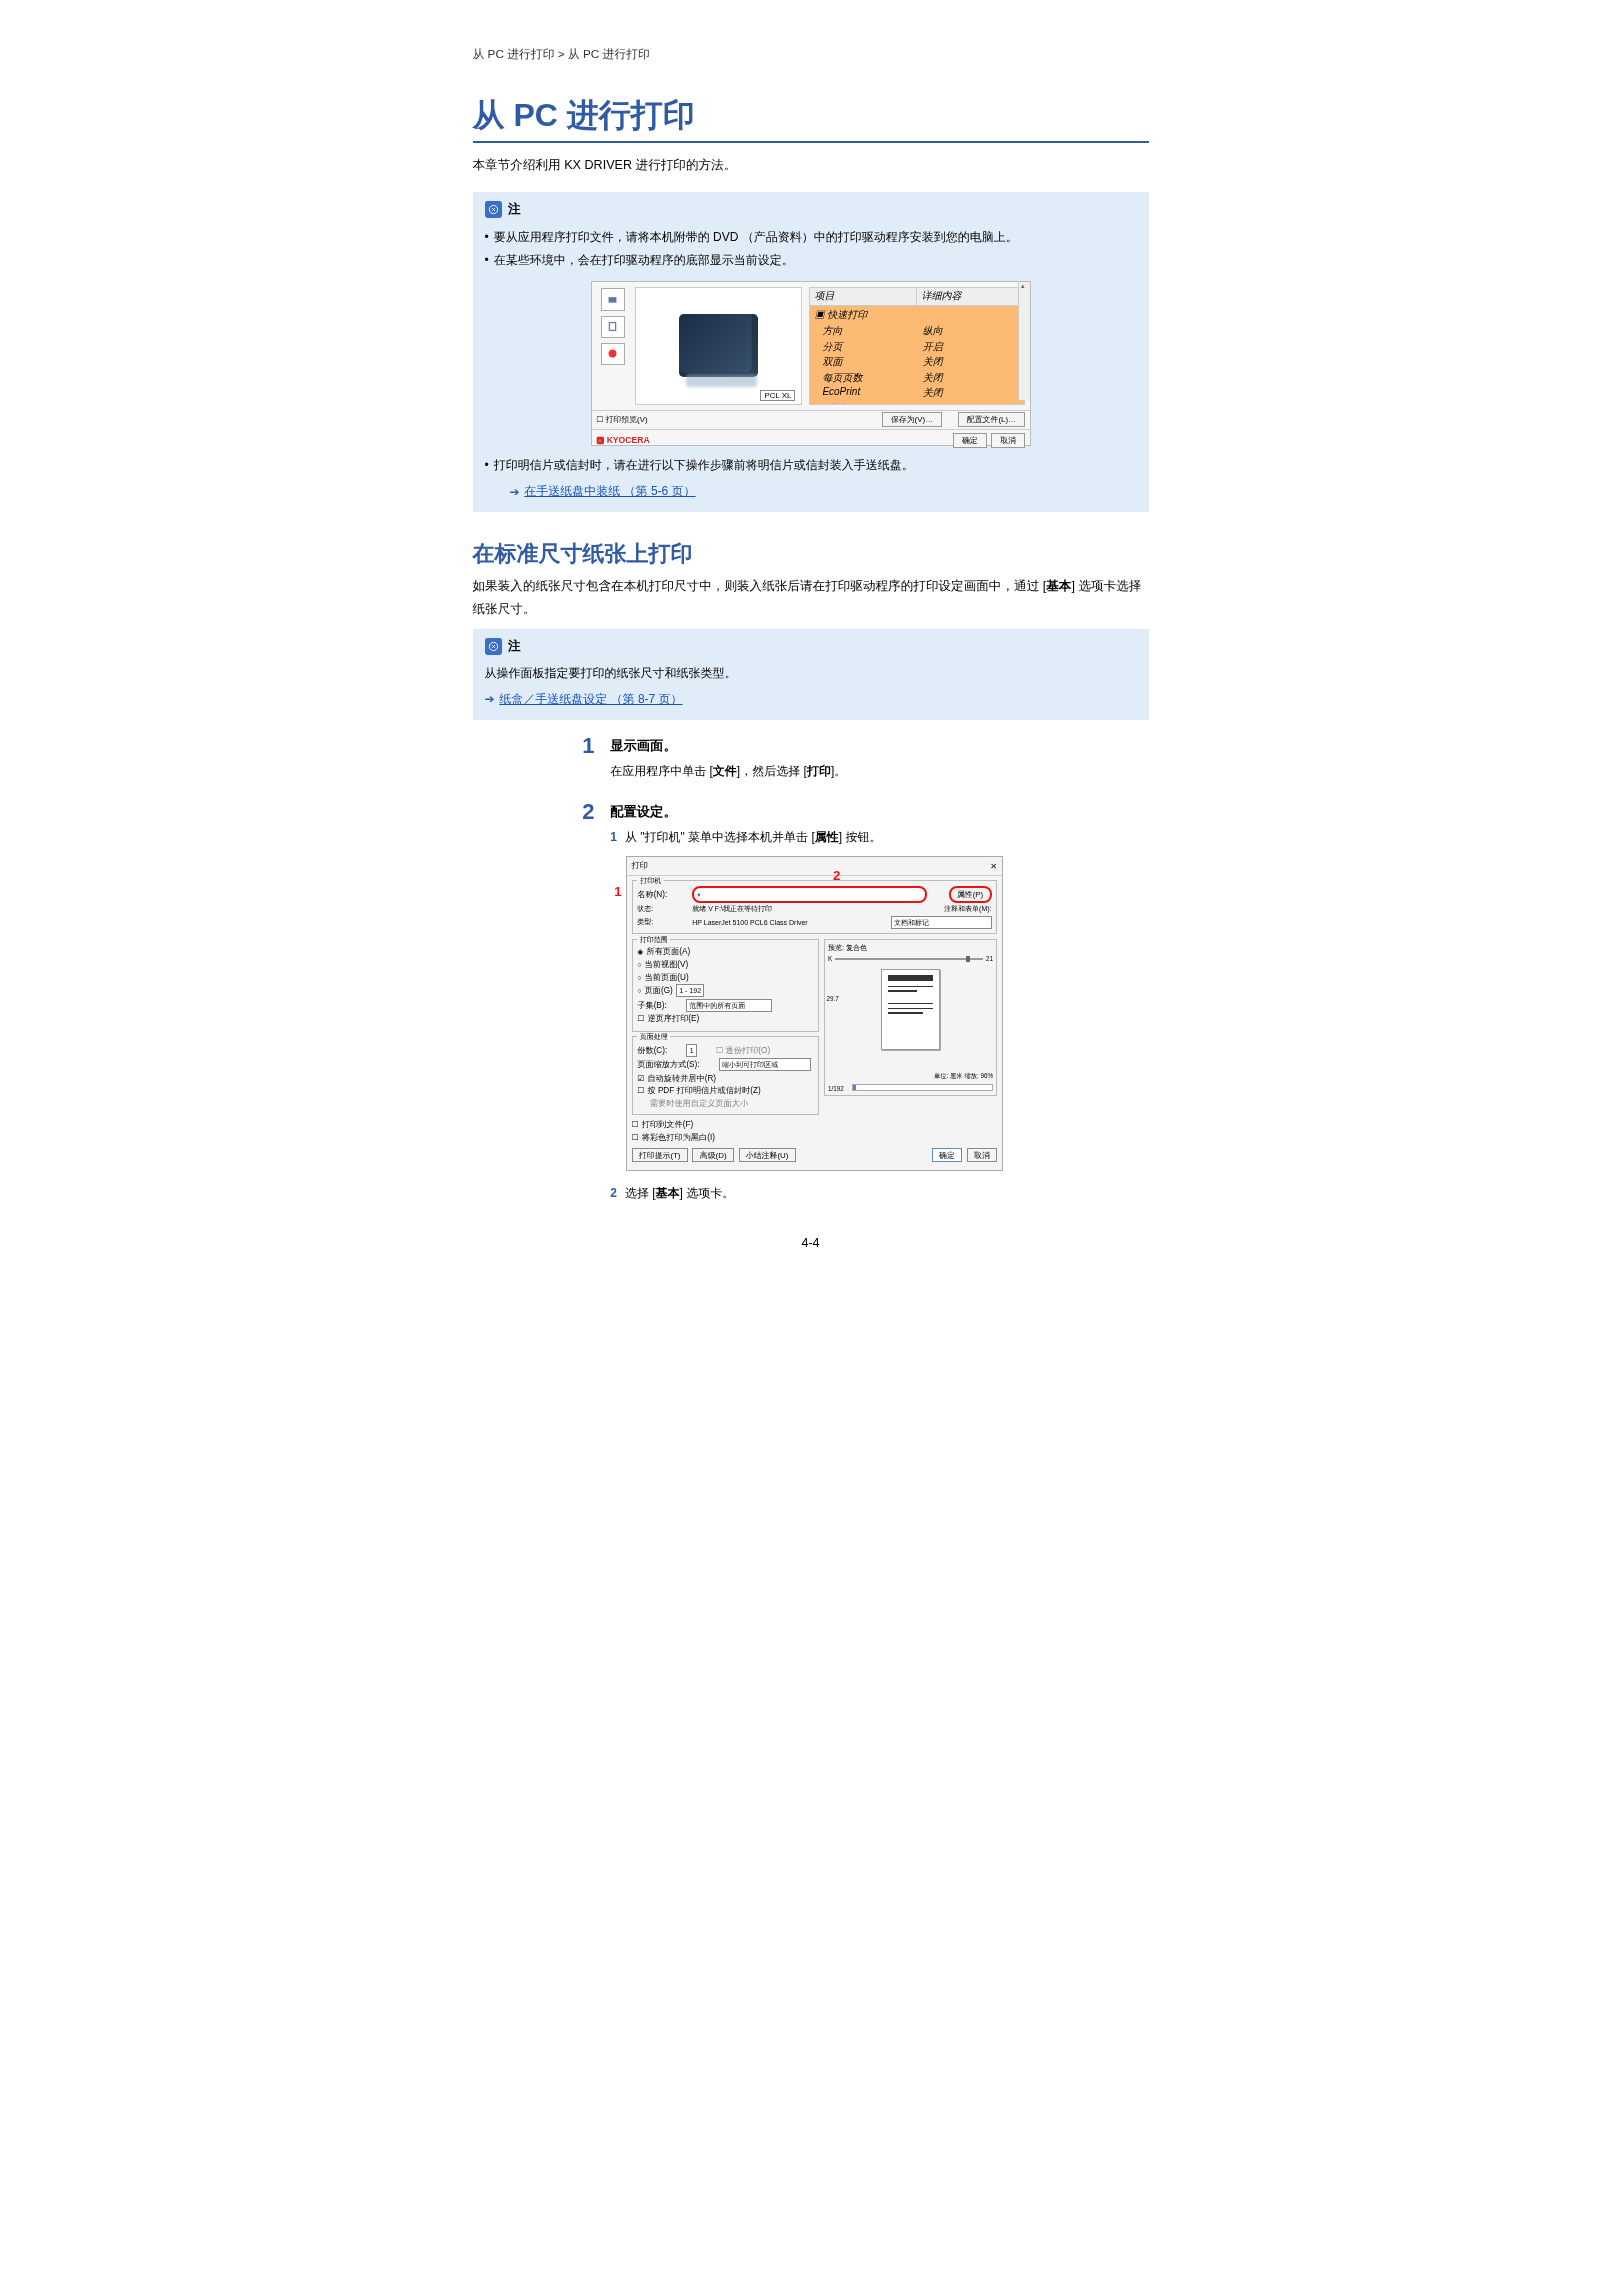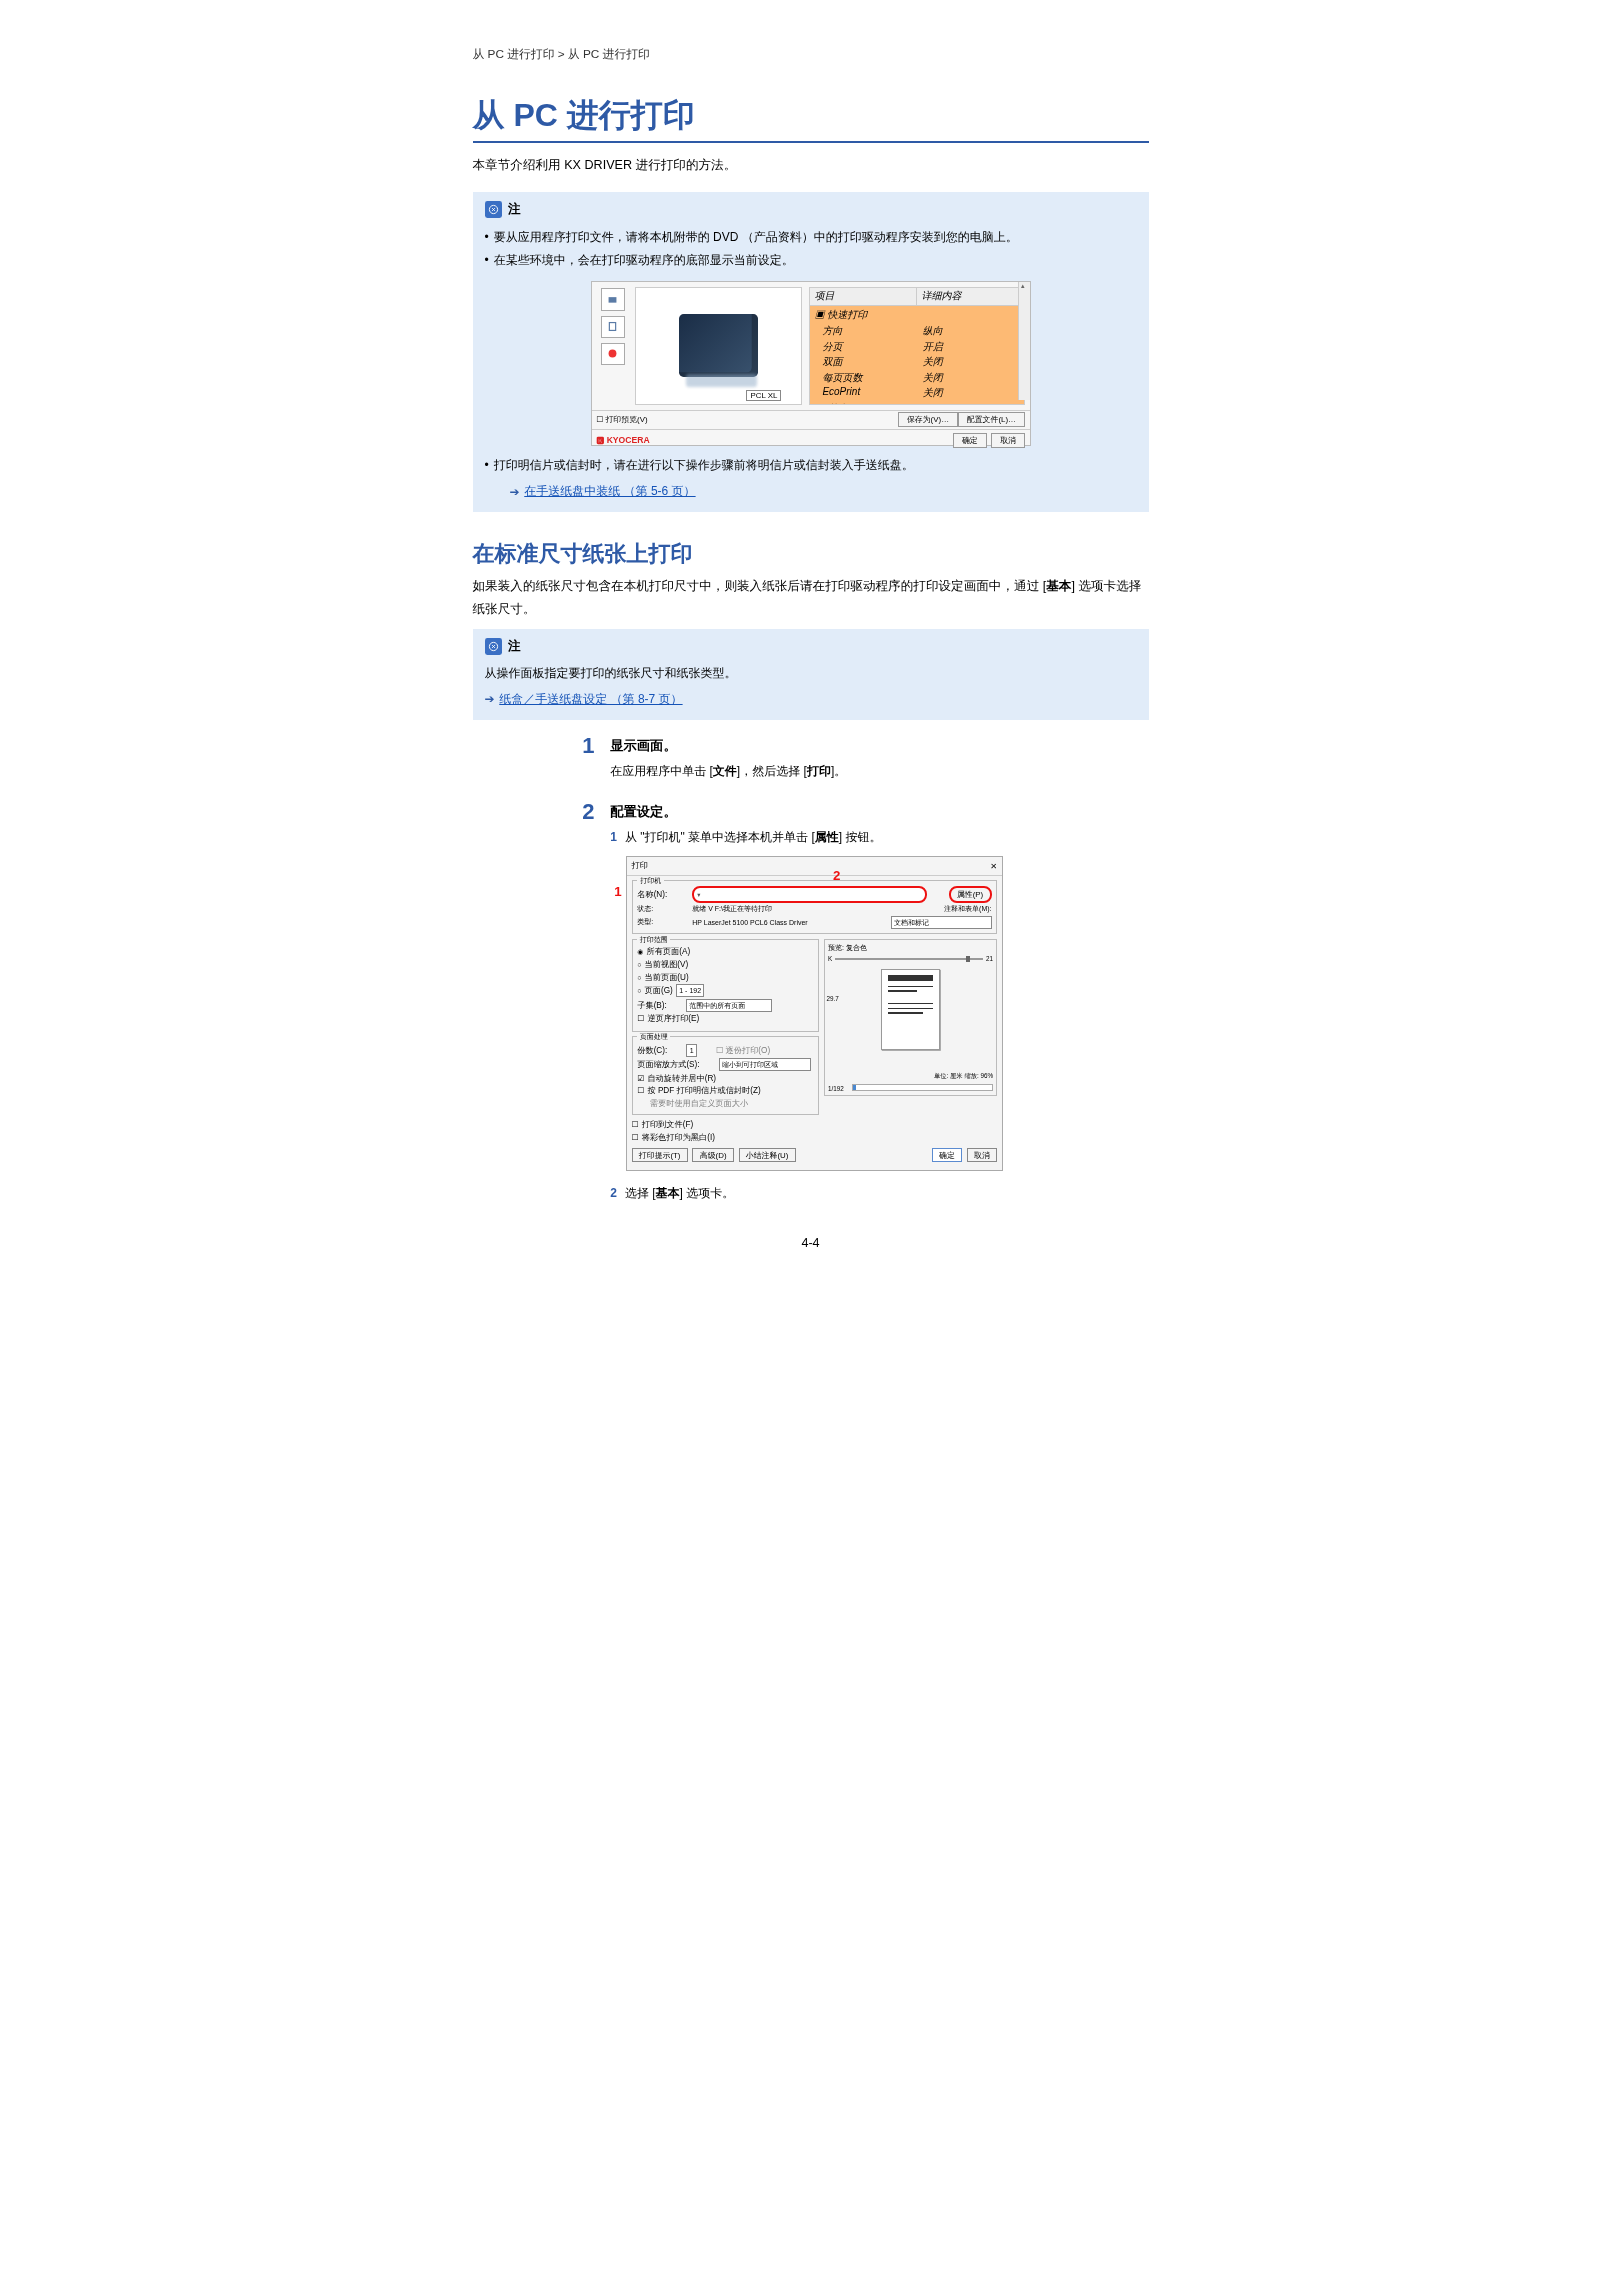--- a/index.html
+++ b/index.html
@@ -111,21 +111,21 @@
     background: linear-gradient(135deg,#1a2d46,#3a536f);
     border-radius: 4.7px;
     position: relative;
     box-shadow: inset -6.3px -4.7px 0 rgba(0,0,0,0.25);
   }
   .printer3d::after{
     content:"";position:absolute;bottom:-9.4px;left:6.3px;width:71px;height:12.6px;
     background:#8faac6;border-radius:3.1px;filter:blur(1.6px);opacity:0.5;
   }
   .pcl-tag{
-    position:absolute;bottom:3.1px;right:20px;
+    position:absolute;bottom:3.1px;right:6px;
     border:0.8px solid #888;padding:0 3.1px;font-size:7.9px;background:#fff;
   }
   .ss1-table {
     flex: 1;
     border: 0.8px solid #ccc;
     background: #fdba74;
     font-size: 10px;
     overflow: hidden;
     font-style: italic;
   }
@@ -139,21 +139,21 @@
   .ss1-row .c2{width:50%;padding:0.8px 3.1px;}
   .ss1-row.grp .c1{padding-left:4.7px;font-weight:500;}
   .ss1-row.grp .c1::before{content:"▣ ";}
   .ss1-scrollbar{
     position:absolute;right:0;top:0;width:11px;height:118px;
     background:#eee;border-left:0.8px solid #ccc;
   }
   .ss1-scrollbar::before{content:"▴";font-size:7px;position:absolute;top:0;left:2.4px;color:#666;}
   .ss1-bottom{
     border-top:0.8px solid #ccc;padding:3.1px 4.7px;display:flex;
-    align-items:center;gap:0;font-size:7.9px;height:19px;box-sizing:border-box;
+    align-items:center;gap:16px;font-size:7.9px;height:19px;box-sizing:border-box;
   }
   .ss1-btn{
     border:0.8px solid #999;padding:0.8px 7.9px;background:#f4f4f4;font-size:7.9px;
   }
   .ss1-footer{
     border-top:0.8px solid #ccc;height:22px;display:flex;align-items:center;
     justify-content:space-between;padding:0 4.7px;font-size:7.9px;
   }
   .ss1-footer .logo{color:#d22;font-weight:bold;font-size:8.6px;}
   .ss1-footer .btns{display:flex;gap:4.7px;}

